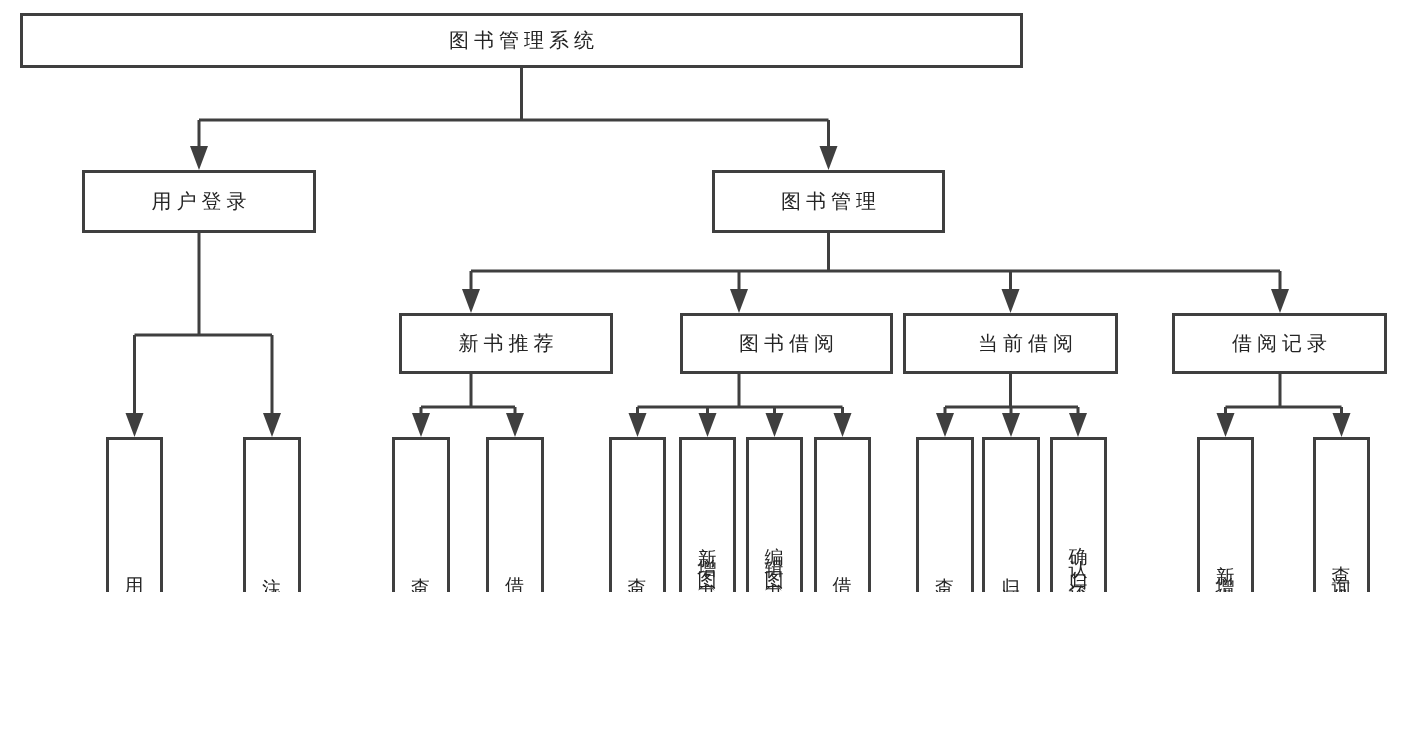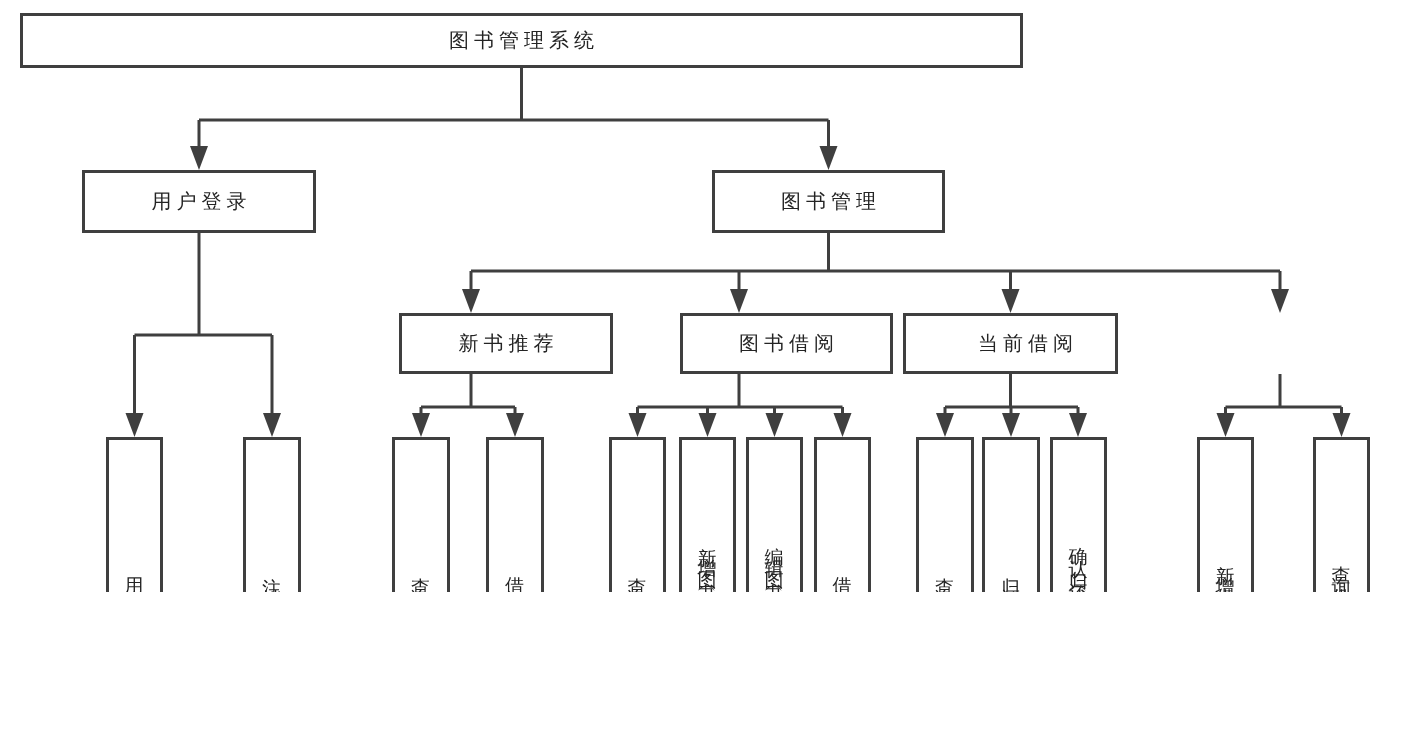--- a/index.html
+++ b/index.html
@@ -120,20 +120,21 @@
   </svg>
 
   <div class="node h-label root">图书管理系统</div>
 
   <div class="node h-label lvl2-a">用户登录</div>
   <div class="node h-label lvl2-b">图书管理</div>
 
   <div class="node h-label lvl3 lvl3-a">新书推荐</div>
   <div class="node h-label lvl3 lvl3-b">图书借阅</div>
   <div class="node h-label lvl3 lvl3-c">当前借阅</div>
+  <div class="node h-label lvl3 lvl3-d">借阅记录</div>
 
   <div class="node leaf leaf-1">用户登录</div>
   <div class="node leaf leaf-2">注销登录</div>
 
   <div class="node leaf leaf-3">查询图书</div>
   <div class="node leaf leaf-4">借阅图书</div>
 
   <div class="node leaf leaf-5">查询图书</div>
   <div class="node leaf leaf-6">新增图书（管理员）</div>
   <div class="node leaf leaf-7">编辑图书（管理员）</div>

